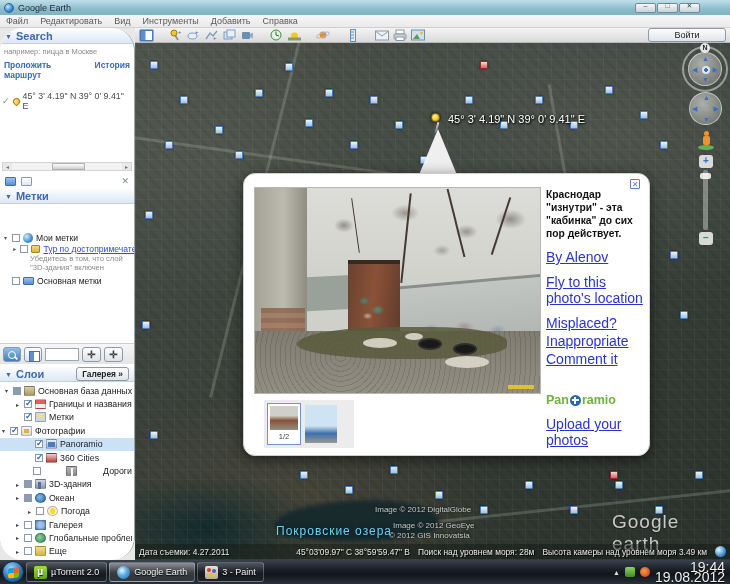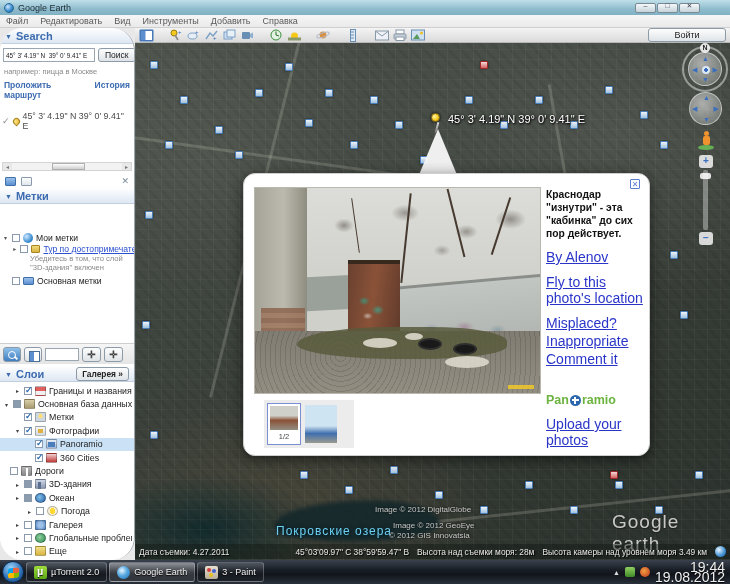--- a/index.html
+++ b/index.html
@@ -267,24 +267,20 @@
       <span class="menu-item">Инструменты</span>
       <span class="menu-item">Добавить</span>
       <span class="menu-item">Справка</span>
     </div>
 
   <div class="sidebar">
     <div class="panel-header">
       <span class="tri">▼</span>
       <span class="ph-label">Search</span>
     </div>
-    <div class="search-row">
-      <input class="search-input" value="45° 3' 4.19&quot; N  39° 0' 9.41&quot; E" style="">
-      <button class="btn">Поиск</button>
-    </div>
     <div class="search-hint">например: пицца в Москве</div>
     <div class="search-links">
       <span class="slink">Проложить маршрут</span>
       <span class="slink">История</span>
     </div>
     <div class="result-row">
       <span class="chk-glyph">✓</span>
       <span class="mini-pin"></span>
       <span class="result-text">45° 3' 4.19" N 39° 0' 9.41" E</span>
     </div>
@@ -334,63 +330,63 @@
       <span class="plus-btn">✛</span>
       <span class="plus-btn">✛</span>
     </div>
     <div class="panel-header layers-header">
       <span class="tri">▼</span>
       <span class="ph-label">Слои</span>
       <button class="btn gallery-btn">Галерея »</button>
     </div>
     <div class="ltree">
 
+        <div class="lrow chk-partial exp-open" style="padding-left: 3px;">
+          <span class="l-exp"></span>
+          <span class="cbx"></span>
+          <span class="licon ico-db"></span>
+          <span class="l-label">Основная база данных</span>
+        </div>
+
         <div class="lrow chk-on exp-closed" style="padding-left: 14px;">
           <span class="l-exp"></span>
           <span class="cbx"></span>
           <span class="licon ico-borders"></span>
           <span class="l-label">Границы и названия</span>
         </div>
 
-        <div class="lrow chk-partial exp-open" style="padding-left: 3px;">
-          <span class="l-exp"></span>
-          <span class="cbx"></span>
-          <span class="licon ico-db"></span>
-          <span class="l-label">Основная база данных</span>
-        </div>
-
         <div class="lrow chk-on exp-none" style="padding-left: 14px;">
           <span class="l-exp"></span>
           <span class="cbx"></span>
           <span class="licon ico-placemark"></span>
           <span class="l-label">Метки</span>
         </div>
 
-        <div class="lrow chk-on exp-open" style="padding-left: 14px;">
+        <div class="lrow chk-on exp-open" style="">
           <span class="l-exp"></span>
           <span class="cbx"></span>
           <span class="licon ico-photos"></span>
           <span class="l-label">Фотографии</span>
         </div>
 
         <div class="lrow chk-on exp-none selected" style="padding-left: 25px;">
           <span class="l-exp"></span>
           <span class="cbx"></span>
           <span class="licon ico-panoramio"></span>
           <span class="l-label">Panoramio</span>
         </div>
 
         <div class="lrow chk-on exp-none" style="padding-left: 25px;">
           <span class="l-exp"></span>
           <span class="cbx"></span>
           <span class="licon ico-360"></span>
           <span class="l-label">360 Cities</span>
         </div>
 
-        <div class="lrow chk-off exp-none" style="">
+        <div class="lrow chk-off exp-none" style=" justify-content: space-between;">
           <span class="l-exp"></span>
           <span class="cbx"></span>
           <span class="licon ico-roads"></span>
           <span class="l-label">Дороги</span>
         </div>
 
         <div class="lrow chk-partial exp-closed" style="padding-left: 14px;">
           <span class="l-exp"></span>
           <span class="cbx"></span>
           <span class="licon ico-buildings"></span>
@@ -657,21 +653,21 @@
 
     <div class="place-label" style="left:141px;top:481px">Покровские озера</div>
     <div class="copyright" style="left:240px;top:462px">Image © 2012 DigitalGlobe</div>
     <div class="copyright" style="left:258px;top:478px">Image © 2012 GeoEye</div>
     <div class="copyright" style="left:254px;top:488px">© 2012 GIS Innovatsia</div>
     <div class="ge-watermark" style="left:477px;top:468px">Google earth</div>
     <div class="statusbar">
       <span class="status-text">Дата съемки: 4.27.2011</span>
       <span class="status-right">
         <span class="status-text">45°03'09.97" С  38°59'59.47" В</span>
-        <span class="status-text">Высота над съемки моря: 28м</span>
+        <span class="status-text">Поиск над уровнем моря: 28м</span>
         <span class="status-text">Высота камеры над уровнем моря  3.49 км</span>
         <span class="ge-mini"></span>
       </span>
     </div>
   </div>
 
   <div class="taskbar">
     <span class="orb"></span>
     <span class="task-btn">
       <span class="ti ti-utorrent"></span>

